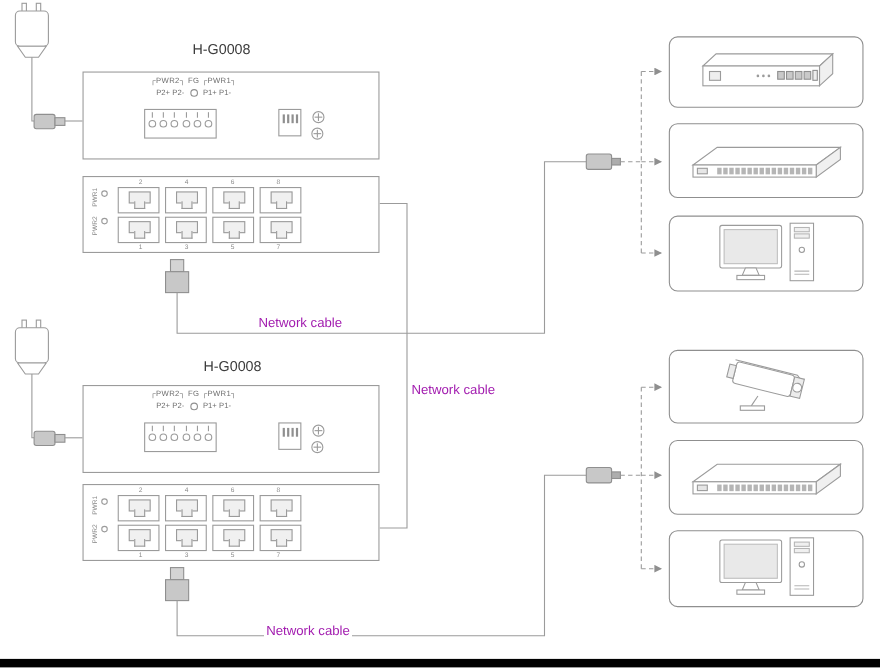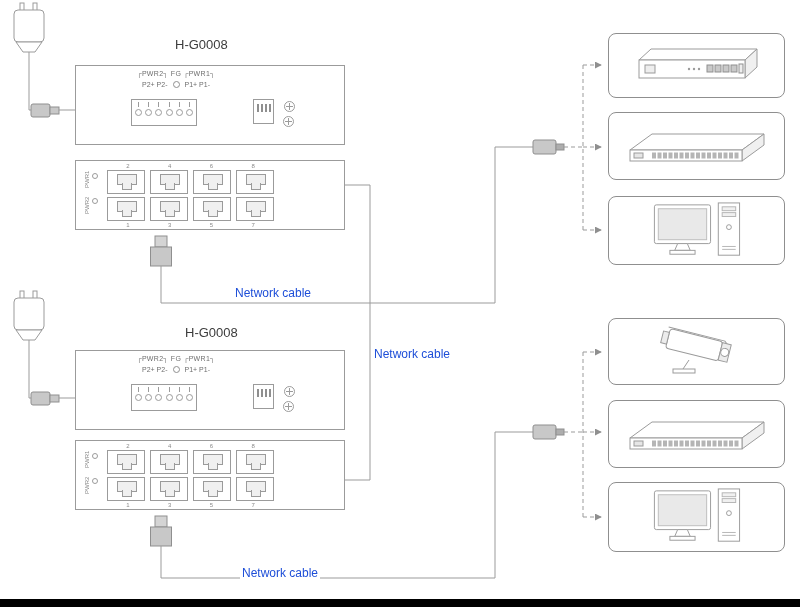--- a/index.html
+++ b/index.html
@@ -7,21 +7,21 @@
   .canvas { position: relative; width: 800px; height: 607px; background: #fff;
             font-family: "Liberation Sans", sans-serif; overflow: hidden; }
 
   .wires { position: absolute; left: 0; top: 0; z-index: 0; }
   .wire  { fill: none; stroke: #9b9b9b; stroke-width: 1; }
   .dash  { fill: none; stroke: #9b9b9b; stroke-width: 1; stroke-dasharray: 4 3; }
 
   .panel { position: absolute; border: 1px solid #9b9b9b; background: #fff; z-index: 1; }
 
   .model-label { position: absolute; font-size: 13px; color: #3c3c3c; z-index: 2; }
-  .cable-label { position: absolute; font-size: 12px; color: #1d4ed8; background: #fff; padding: 0 2px; z-index: 2; }
+  .cable-label { position: absolute; font-size: 12px; color: #a21caf; background: #fff; padding: 0 2px; z-index: 2; }
 
   
   .tp-line1 { position: absolute; left: 50px; top: 4px; width: 100px; text-align: center;
               font-size: 7px; color: #6e6e6e; letter-spacing: .3px; }
   .tp-line2 { position: absolute; left: 50px; top: 15px; width: 100px; display: flex;
               justify-content: center; align-items: center; gap: 5px; font-size: 7px; color: #6e6e6e; }
   .gnd  { width: 7px; height: 7px; border: 1px solid #8f8f8f; border-radius: 50%; display: inline-block; }
   .terminal { position: absolute; left: 55px; top: 33px; width: 66px; height: 27px;
               border: 1px solid #9b9b9b; display: flex; justify-content: space-evenly; align-items: center; }
   .screw { width: 7px; height: 7px; border: 1px solid #9b9b9b; border-radius: 50%; position: relative; }

